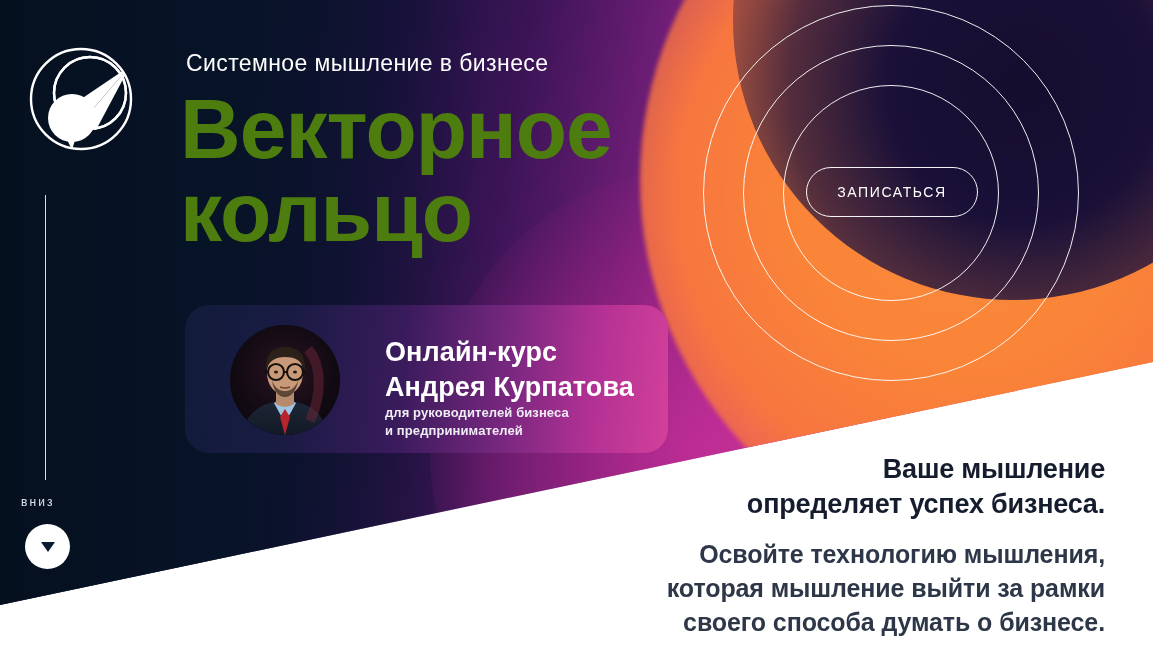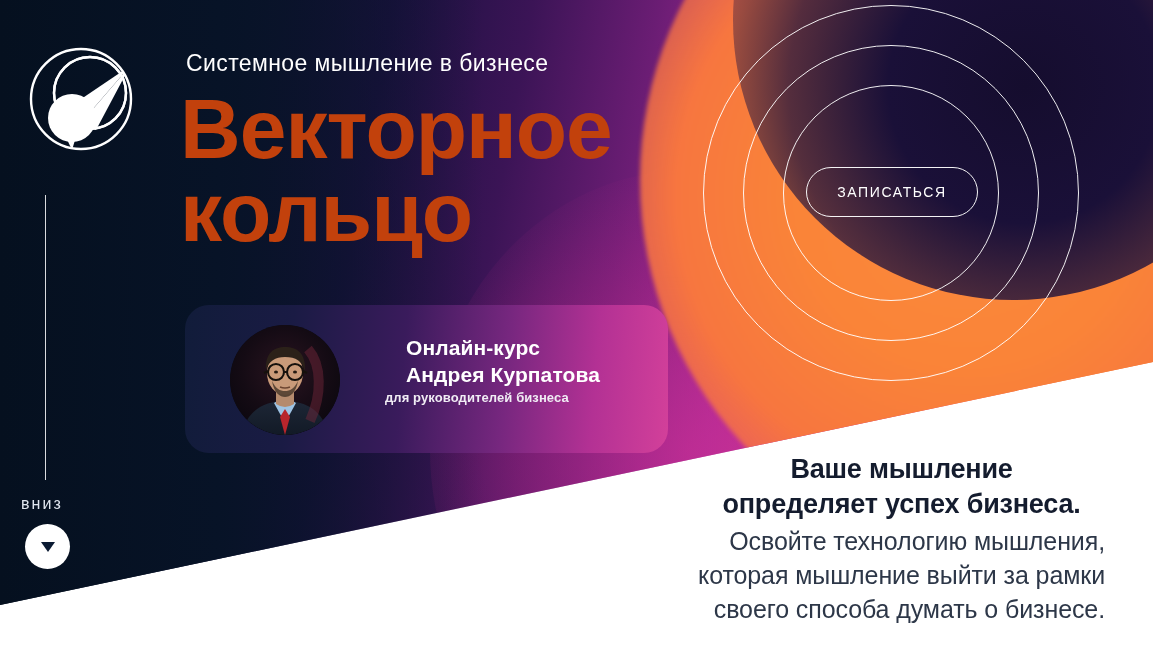--- a/index.html
+++ b/index.html
@@ -103,21 +103,21 @@
   .kicker {
     position:absolute; left:186px; top:50px;
     color:#ffffff;
     font-size:23px;
     font-weight:400;
     letter-spacing:0.4px;
     white-space:nowrap;
   }
   .title {
     position:absolute; left:180px; top:88px;
-    color:#c2410c;
+    color:#4d7c0f;
     font-size:84px;
     font-weight:700;
     line-height:0.99;
     letter-spacing:-1px;
     white-space:nowrap;
   }
   .title span { display:block; }
 
   
   .card {
@@ -133,39 +133,39 @@
   }
   .card-portrait {
     position:absolute; left:45px; top:20px;
     width:110px; height:110px;
     border-radius:50%;
     overflow:hidden;
     background:#0a0a12;
   }
   .card-text { position:absolute; left:200px; top:30px; }
   .card-title {
-    color:#ffffff; font-size:21px; font-weight:700;
-    line-height:1.28; letter-spacing:0.1px;margin-left:21px;
+    color:#ffffff; font-size:27px; font-weight:700;
+    line-height:1.28; letter-spacing:0.1px;
   }
   .card-title span { display:block; }
   .card-sub {
     color:#f0ecf4; font-size:13px; font-weight:700;
     line-height:1.38; letter-spacing:0.1px;
   }
   .card-sub span { display:block; }
 
   
   .scroll-line {
     position:absolute; left:45px; top:195px;
     width:1px; height:285px;
     background:rgba(255,255,255,0.85);
   }
   .scroll-label {
     position:absolute; left:21px; top:495px;
-    color:#dfe5ee; font-size:16px;
+    color:#dfe5ee; font-size:12px;
     letter-spacing:2.1px; font-weight:400;
   }
   .scroll-btn {
     position:absolute; left:25px; top:524px;
     width:45px; height:45px; border-radius:50%;
     background:#ffffff;
     display:flex; align-items:center; justify-content:center;
     cursor:pointer;
   }
   .scroll-arrow {
@@ -179,24 +179,24 @@
   .bottom {
     position:absolute;
     right:48px; top:452px;
     text-align:right;
     color:#1a2235;
   }
   .bottom-strong {
     font-size:27px; font-weight:700; line-height:1.3;
     letter-spacing:-0.2px; color:#141c2e;
   }
-  .bottom-strong span { display:block;text-align:center; }
+  .bottom-strong span { display:block; }
   .bottom-body {
-    margin-top:2px;
-    font-size:25px; font-weight:400; line-height:1.36;
+    margin-top:15px;
+    font-size:25px; font-weight:700; line-height:1.36;
     letter-spacing:-0.1px; color:#2d3748;
   }
   .bottom-body span { display:block; }
 </style>
 </head>
 <body>
 
 <div id="stage">
 
   <div class="hero">
@@ -290,20 +290,21 @@
           </g>
         </svg>
       </div>
       <div class="card-text">
         <div class="card-title">
           <span>Онлайн-курс</span>
           <span>Андрея Курпатова</span>
         </div>
         <div class="card-sub">
           <span>для руководителей бизнеса</span>
+          <span>и предпринимателей</span>
         </div>
       </div>
     </div>
 
     <div class="scroll-line"></div>
     <div class="scroll-label">вниз</div>
     <div class="scroll-btn">
       <div class="scroll-arrow"></div>
     </div>
   </div>

